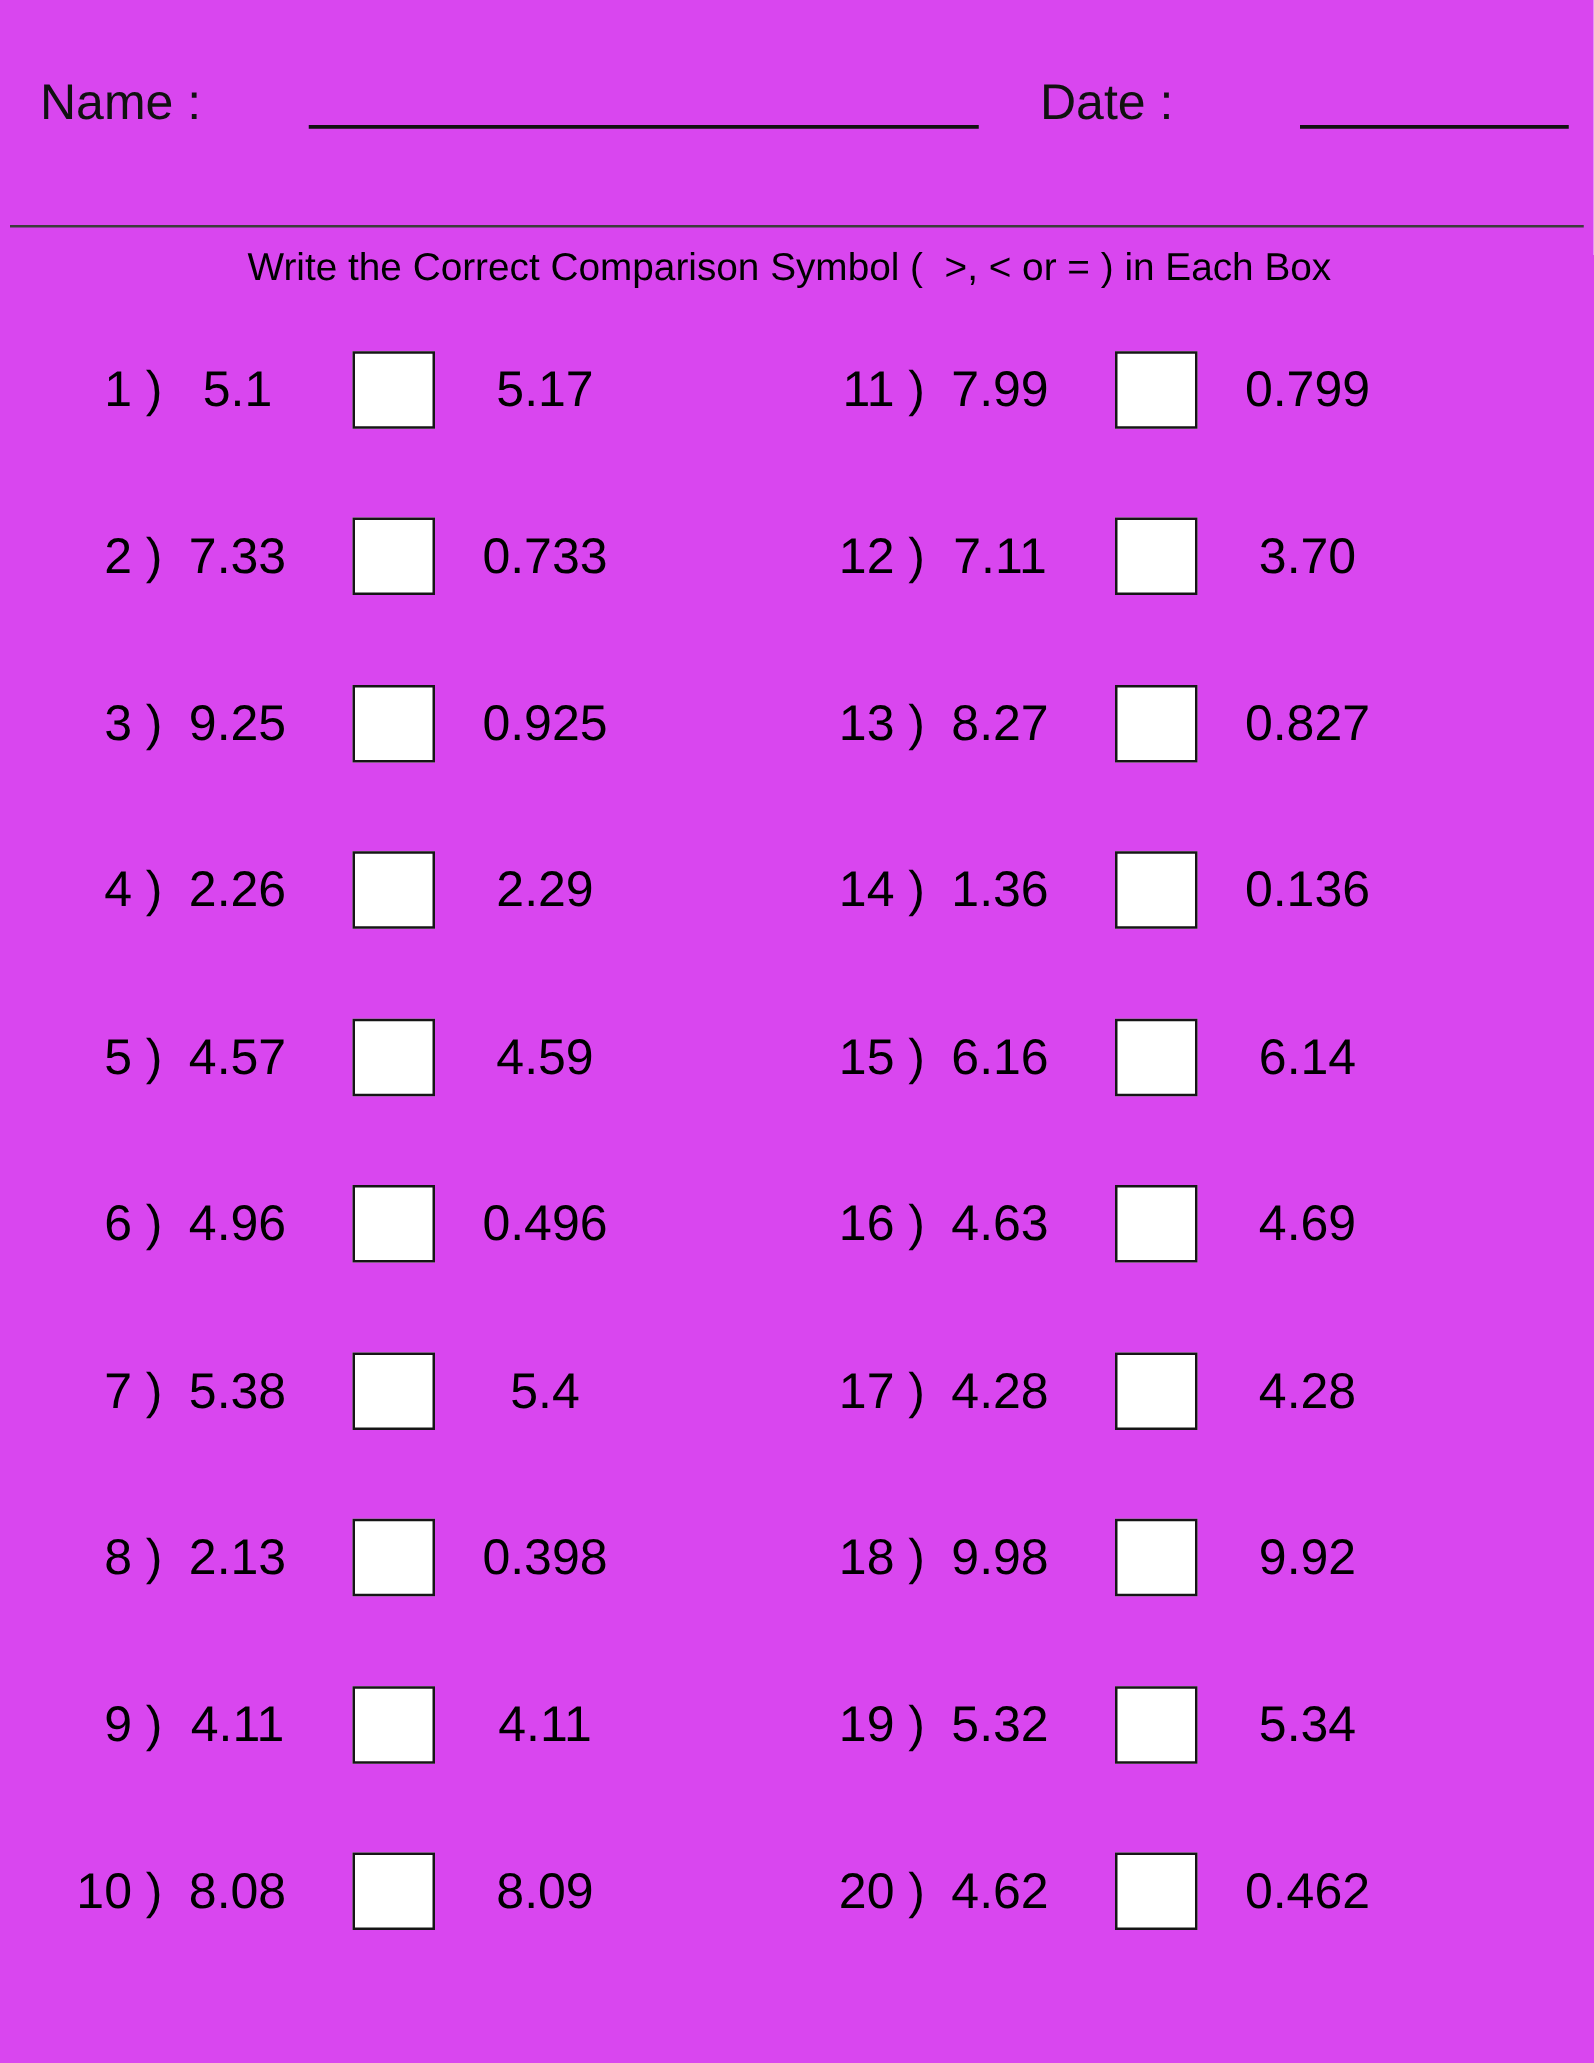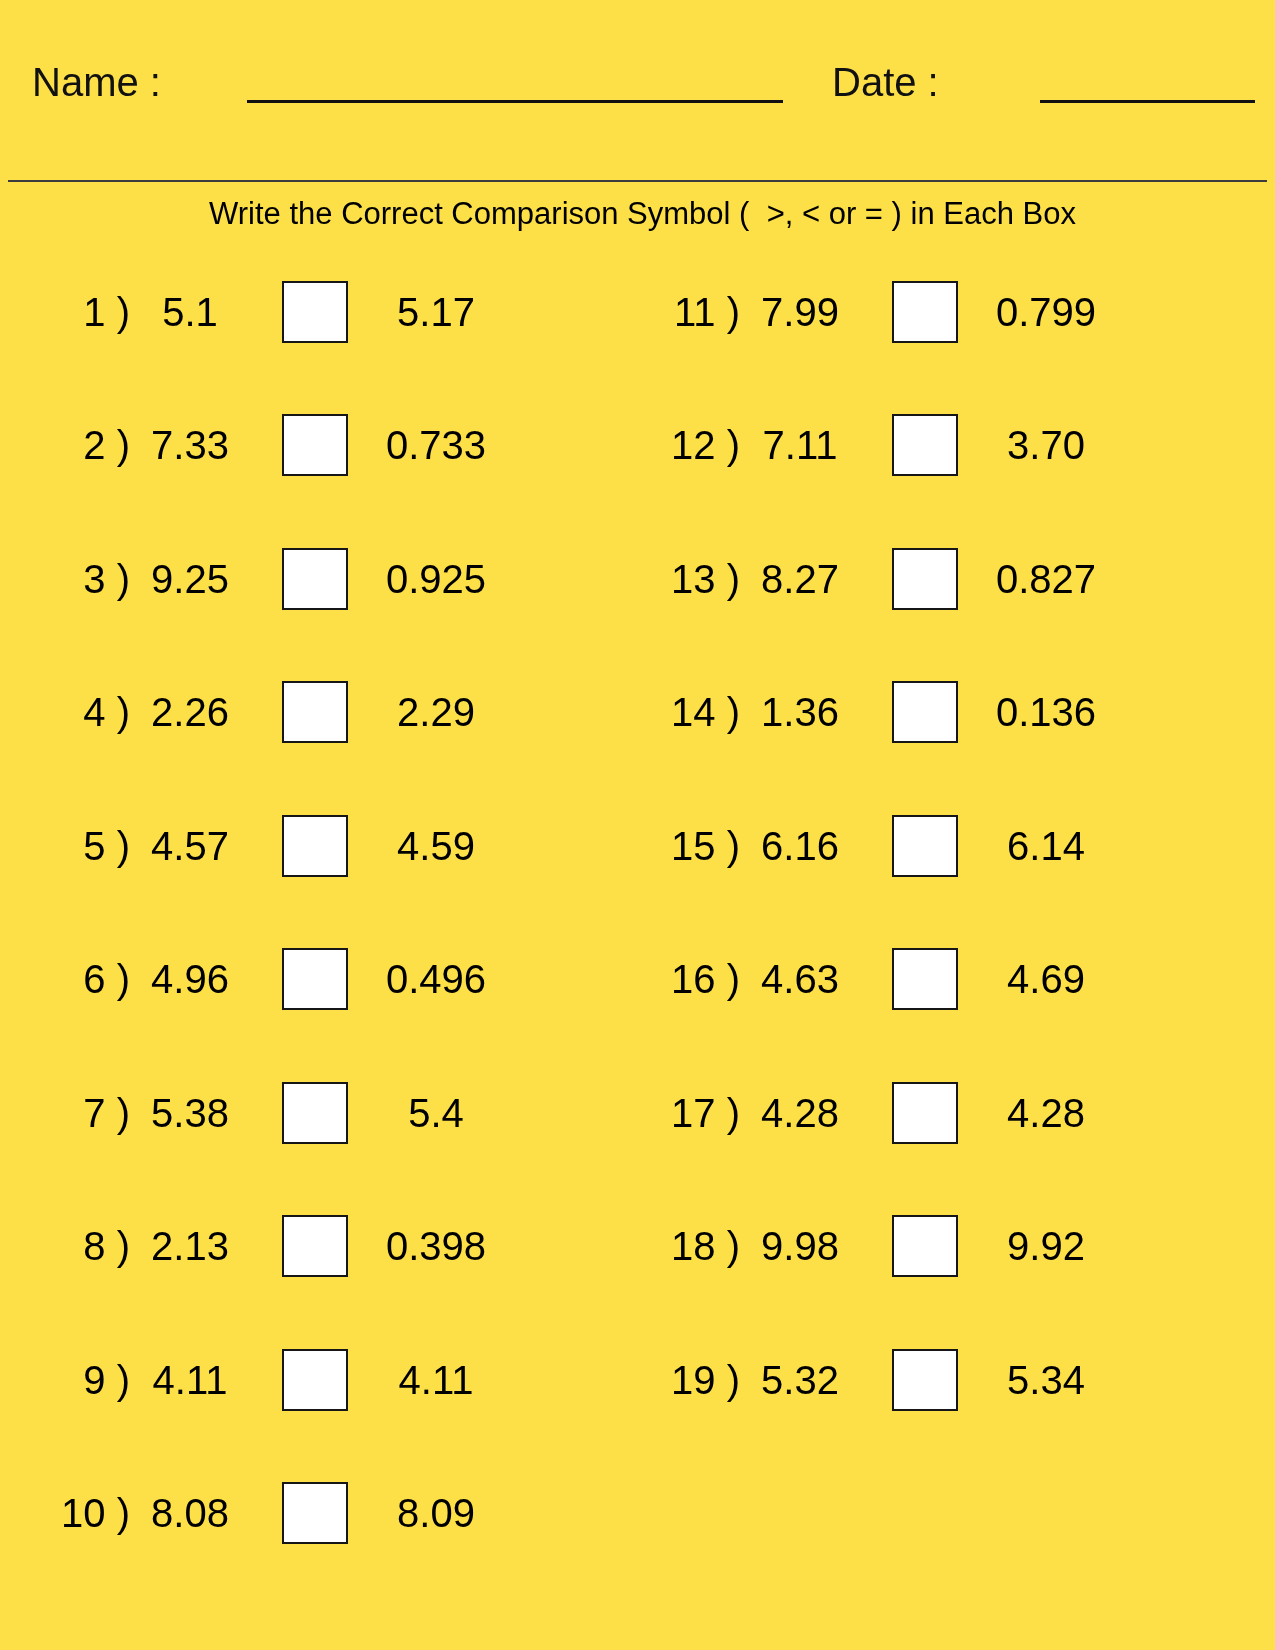--- a/index.html
+++ b/index.html
@@ -1,35 +1,35 @@
 <!DOCTYPE html>
 <html><head>
 <meta charset="utf-8">
 <style>
   html,body { margin:0; padding:0; background:#fff; }
   .page {
     position:relative;
     width:1275px; height:1650px;
-    background:#fde047;
+    background:#d946ef;
     font-family:"Liberation Sans", sans-serif;
     color:#000;
     overflow:hidden;
   }
   
   .hdr-label { position:absolute; font-size:40px; line-height:1; color:#111; }
   .name-label { left:32px; top:62px; }
   .date-label { left:832px; top:62px; }
   .fill-line { position:absolute; top:100px; height:0; border-top:3px solid #111; }
   .name-line { left:247px; width:536px; }
   .date-line { left:1040px; width:215px; }
   .rule { position:absolute; top:180px; left:8px; right:8px; height:0; border-top:2px solid #3c3c3c; }
   .title {
     position:absolute; top:195px; left:0; width:1263px;
     text-align:center; font-size:31px; line-height:1.2;
-    white-space:pre-wrap; color:#000;padding-left:11px;
+    white-space:pre-wrap; color:#000;
   }
   
   .col { position:absolute; top:245px; }
   .col-left  { left:60px;  width:540px; }
   .col-right { left:670px; width:560px; }
   .row { display:flex; align-items:center; height:133.5px; }
   .num  { width:70px; text-align:right; font-size:40px; line-height:1; white-space:pre; }
   .val1 { width:110px; margin-left:5px; text-align:center; font-size:40px; line-height:1; }
   .abox { margin-left:37px; width:62px; height:58px; border:2px solid #161616; background:#fff; flex:0 0 auto; }
   .val2 { width:140px; margin-left:18px; text-align:center; font-size:40px; line-height:1; }
@@ -160,15 +160,21 @@
       <span class="val1">9.98</span>
       <span class="abox"></span>
       <span class="val2">9.92</span>
     </div>
     <div class="row">
       <span class="num">19 )</span>
       <span class="val1">5.32</span>
       <span class="abox"></span>
       <span class="val2">5.34</span>
     </div>
+    <div class="row">
+      <span class="num">20 )</span>
+      <span class="val1">4.62</span>
+      <span class="abox"></span>
+      <span class="val2">0.462</span>
+    </div>
   </div>
 
 </div>
 
 </body></html>

